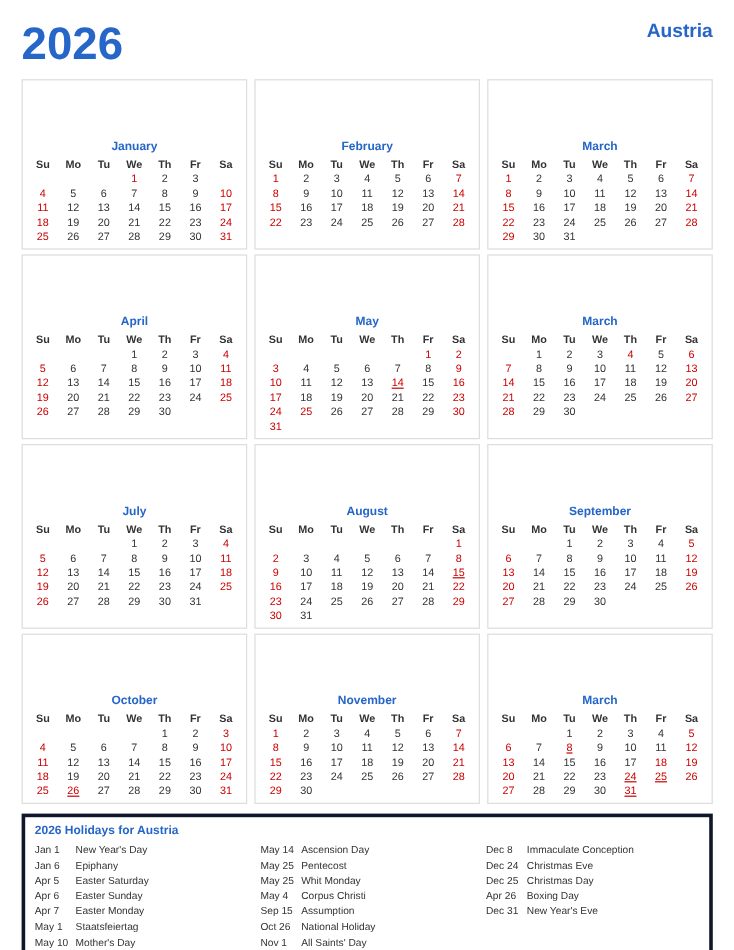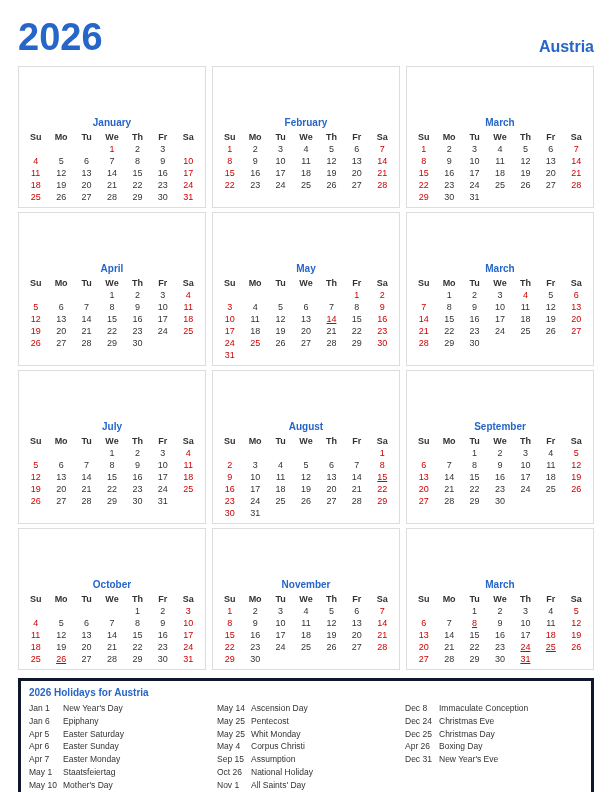--- a/index.html
+++ b/index.html
@@ -13,21 +13,21 @@
     }
     .page {
       width: 612px;
       min-height: 792px;
       padding: 18px 18px 12px 18px;
       background: #fff;
     }
     .header {
       display: flex;
       justify-content: space-between;
-      align-items: flex-end;
+      align-items: flex-start;
       margin-bottom: 10px;
     }
     .year-title {
       font-size: 38px;
       font-weight: bold;
       color: #2566c8;
       line-height: 1;
     }
     .country-title {
       font-size: 16px;

